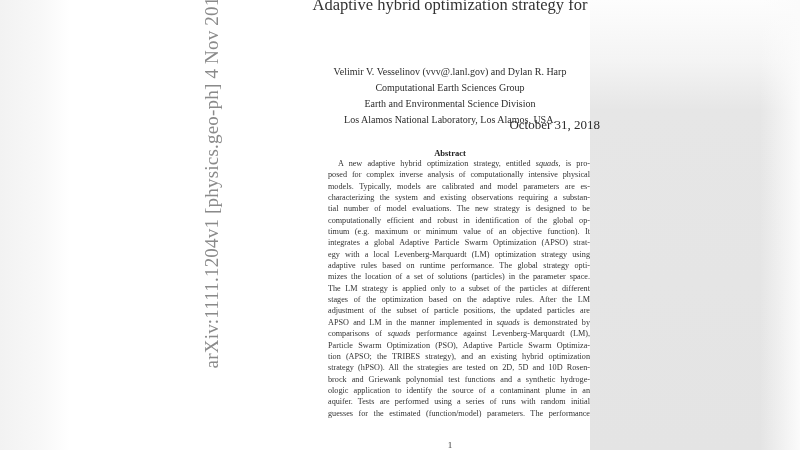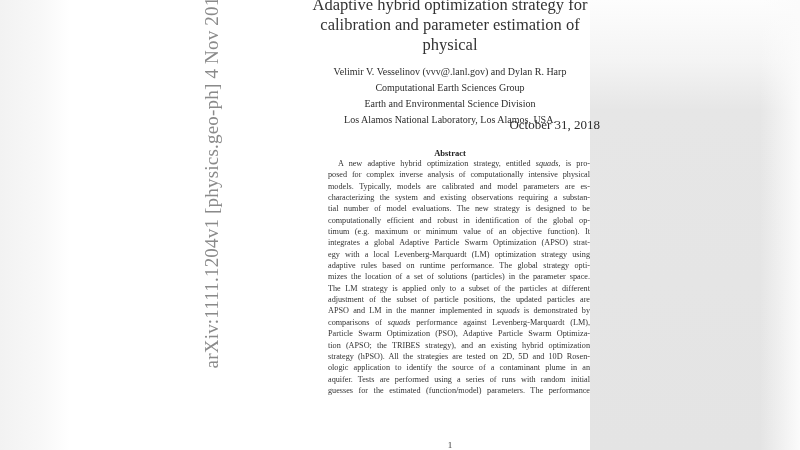--- a/index.html
+++ b/index.html
@@ -121,21 +121,20 @@
 <div class="bg-left"></div>
 <div class="bg-right"></div>
 <div class="bg-right-fade"></div>
 
 <div class="page"></div>
 
 <div class="arxiv-stamp">arXiv:1111.1204v1  [physics.geo-ph]  4 Nov 2011</div>
 
 <div class="title">
   <div>Adaptive hybrid optimization strategy for</div>
-  <div>calibration and parameter estimation of physical</div>
 </div>
 
 <div class="authors">
   <div>Velimir V. Vesselinov (vvv@.lanl.gov) and Dylan R. Harp</div>
   <div>Computational Earth Sciences Group</div>
   <div>Earth and Environmental Science Division</div>
   <div>Los Alamos National Laboratory, Los Alamos, USA.</div>
 </div>
 
 <div class="date">October 31, 2018</div>
@@ -148,24 +147,26 @@
     <span class="abstract-line">models.  Typically, models are calibrated and model parameters are es-</span>
     <span class="abstract-line">characterizing the system and existing observations requiring a substan-</span>
     <span class="abstract-line">tial number of model evaluations.  The new strategy is designed to be</span>
     <span class="abstract-line">computationally efficient and robust in identification of the global op-</span>
     <span class="abstract-line">timum (e.g. maximum or minimum value of an objective function).  It</span>
     <span class="abstract-line">integrates a global Adaptive Particle Swarm Optimization (APSO) strat-</span>
     <span class="abstract-line">egy with a local Levenberg-Marquardt (LM) optimization strategy using</span>
     <span class="abstract-line">adaptive rules based on runtime performance.  The global strategy opti-</span>
     <span class="abstract-line">mizes the location of a set of solutions (particles) in the parameter space.</span>
     <span class="abstract-line">The LM strategy is applied only to a subset of the particles at different</span>
+    <span class="abstract-line">stages of the optimization based on the adaptive rules.  After the LM</span>
     <span class="abstract-line">adjustment of the subset of particle positions, the updated particles are</span>
     <span class="abstract-line">APSO and LM in the manner implemented in <span class="it">squads</span> is demonstrated by</span>
     <span class="abstract-line">comparisons of <span class="it">squads</span> performance against Levenberg-Marquardt (LM),</span>
     <span class="abstract-line">Particle Swarm Optimization (PSO), Adaptive Particle Swarm Optimiza-</span>
     <span class="abstract-line">tion (APSO; the TRIBES strategy), and an existing hybrid optimization</span>
     <span class="abstract-line">strategy (hPSO). All the strategies are tested on 2D, 5D and 10D Rosen-</span>
+    <span class="abstract-line">brock and Griewank polynomial test functions and a synthetic hydroge-</span>
     <span class="abstract-line">ologic application to identify the source of a contaminant plume in an</span>
     <span class="abstract-line">aquifer.  Tests are performed using a series of runs with random initial</span>
     <span class="abstract-line">guesses for the estimated (function/model) parameters. The performance</span>
   </div>
 
 <div class="page-number">1</div>
 
 </body></html>

